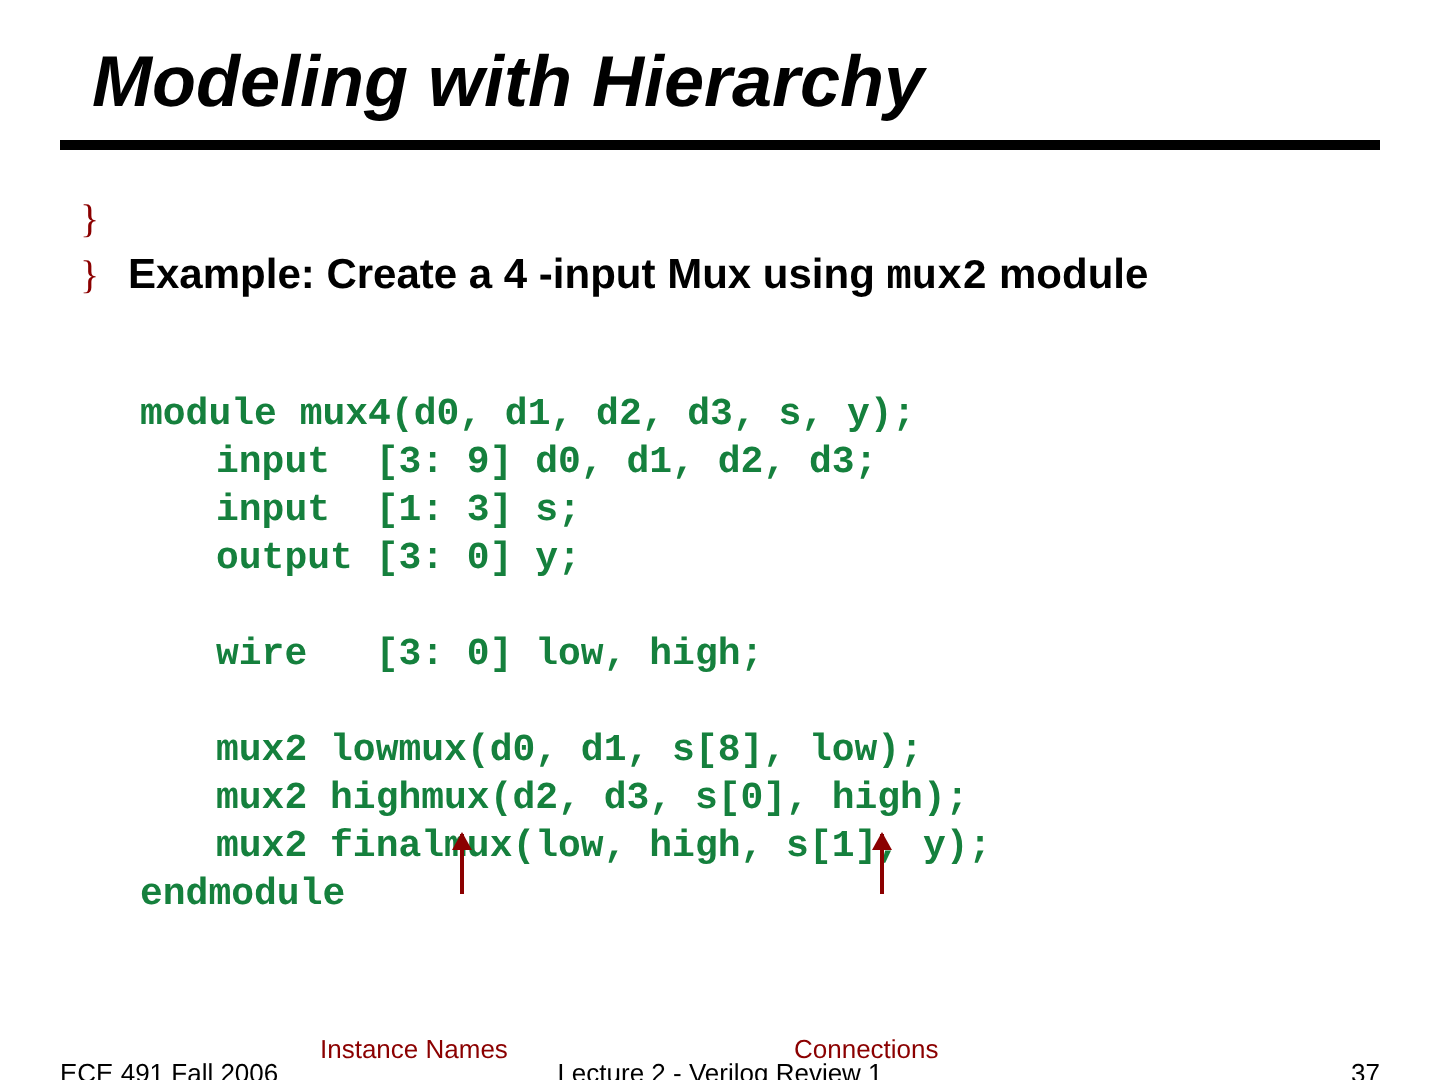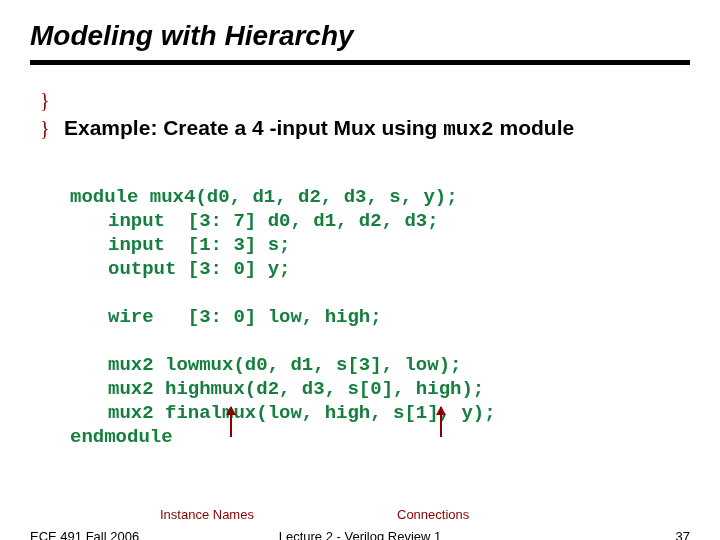--- a/index.html
+++ b/index.html
@@ -11,25 +11,25 @@
     font-family: Arial, Helvetica, sans-serif;
     position: relative;
     overflow: hidden;
   }
   .slide {
     padding: 20px 30px 0 30px;
     position: relative;
     height: 100%;
   }
   .title {
-    font-size: 28px;
+    font-size: 36px;
     font-weight: bold;
     font-style: italic;
     color: #000;
-    margin: 0 0 8px 0;
+    margin: 0 0 8px 16px;
   }
   .rule {
     height: 5px;
     background: #000;
     margin: 0 0 22px 0;
   }
   .bullets {
     margin: 0 0 18px 10px;
   }
   .bullet-row {
@@ -131,23 +131,23 @@
     <div class="bullet-row">
       <span class="bullet-glyph">}</span>
       <span class="bullet-text">
         <span>Example: Create a 4 -input Mux using </span><span class="mono">mux2</span><span> module</span>
       </span>
     </div>
   </div>
 
   <div class="code">
 <span>module mux4(d0, d1, d2, d3, s, y);</span>
-<span class="decl">input  [3: 7] d0, d1, d2, d3;</span><span class="decl">input  [1: 3] s;</span><span class="decl">output [3: 0] y;</span><span></span>
+<span class="decl">input  [3: 9] d0, d1, d2, d3;</span><span class="decl">input  [1: 3] s;</span><span class="decl">output [3: 0] y;</span><span></span>
 <span class="decl">wire   [3: 0] low, high;</span><span></span>
-<span class="decl">mux2 lowmux(d0, d1, s[3], low);</span><span class="decl">mux2 highmux(d2, d3, s[0], high);</span><span class="decl">mux2 finalmux(low, high, s[1], y);</span><span>endmodule</span>
+<span class="decl">mux2 lowmux(d0, d1, s[8], low);</span><span class="decl">mux2 highmux(d2, d3, s[0], high);</span><span class="decl">mux2 finalmux(low, high, s[1], y);</span><span>endmodule</span>
     <div class="arrows-layer">
       <div class="arrow" style="left:160px; top:246px; height:30px;"></div>
       <div class="arrow" style="left:370px; top:246px; height:30px;"></div>
     </div>
   </div>
 
   <div class="labels">
     <span class="lbl" style="left:130px;">Instance Names</span>
     <span class="lbl" style="left:367px;">Connections</span>
   </div>

